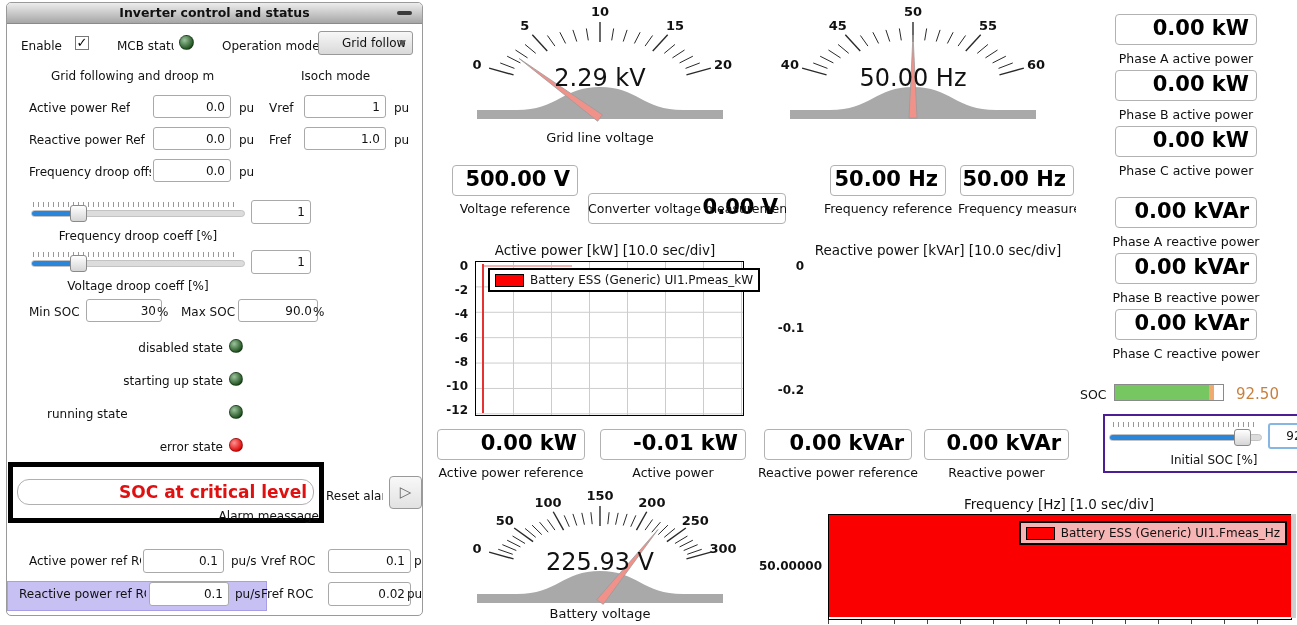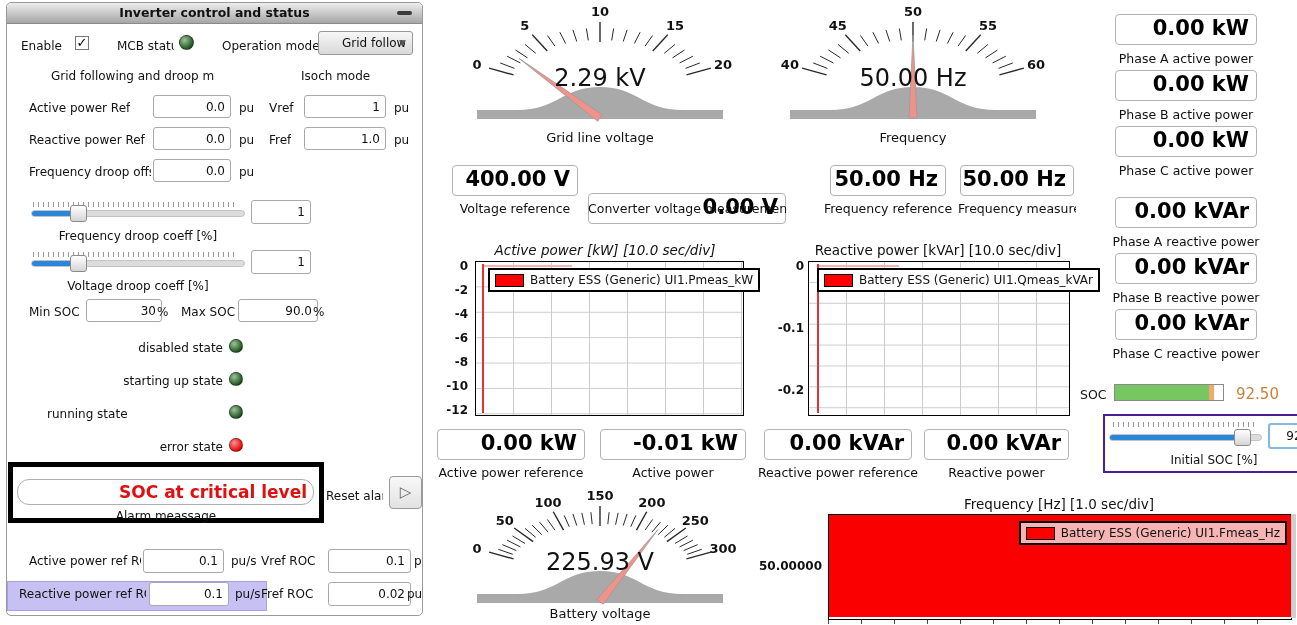--- a/index.html
+++ b/index.html
@@ -134,21 +134,21 @@
     <div class="led" style="left: 222px; top: 336px; width: 14px; height: 14px; background: radial-gradient(circle at 35% 32%, rgb(156, 196, 156) 0%, rgb(29, 79, 29) 75%);"></div>
     <span class="lbl" style="left:40px;top:371px;width:176px;text-align:right;">starting up state</span>
     <div class="led" style="left: 222px; top: 369px; width: 14px; height: 14px; background: radial-gradient(circle at 35% 32%, rgb(156, 196, 156) 0%, rgb(29, 79, 29) 75%);"></div>
     <span class="lbl" style="left:40px;top:404px;width:176px;text-align:left;">running state</span>
     <div class="led" style="left: 222px; top: 402px; width: 14px; height: 14px; background: radial-gradient(circle at 35% 32%, rgb(156, 196, 156) 0%, rgb(29, 79, 29) 75%);"></div>
     <span class="lbl" style="left:40px;top:437px;width:176px;text-align:right;">error state</span>
     <div class="led" style="left: 222px; top: 435px; width: 14px; height: 14px; background: radial-gradient(circle at 35% 32%, rgb(255, 144, 144) 0%, rgb(221, 5, 5) 75%);"></div>
 
     <div class="alarmbox" style="left:1px;top:459px;width:316px;height:61px;">
       <div class="alarmfield" style="left:4px;top:12px;width:297px;height:26px;border-radius:12px;">SOC at critical level</div>
-      <span class="lbl" style="left:0;top:42px;width:306px;text-align:center;">Alarm meassage</span>
+      <span class="lbl" style="left:0;top:42px;width:306px;text-align:right;">Alarm meassage</span>
     </div>
     <span class="lbl" style="left:319px;top:486px;width:57px;">Reset alarm</span>
     <div class="rstbtn" style="left:382px;top:473px;">
       <span>▷</span>
     </div>
 
     <span class="lbl" style="left:22px;top:551px;width:112px;">Active power ref ROC</span>
     <input class="fld" style="left: 136px; top: 546px; width: 81px; height: 24px;" value="0.1">
     <span class="unit" style="left:224px;top:551px;">pu/s</span>
     <span class="lbl" style="left:254px;top:551px;">Vref ROC</span>
@@ -223,21 +223,20 @@
       <text x="220.13851316198705" y="26.46783645688066" text-anchor="middle" font-size="13" font-weight="bold" fill="#111">55</text>
       <line x1="209.2365382104504" y1="49.3564690751755" x2="219.9426279121921" y2="40.43873116944677" stroke="#2a2a2a" stroke-width="1"></line>
       <line x1="217.45211970138612" y1="53.88493049249363" x2="229.52747298495046" y2="46.01222214460754" stroke="#2a2a2a" stroke-width="1"></line>
       <line x1="224.587606965284" y1="58.92196901952116" x2="237.85220812616467" y2="52.2116541778722" stroke="#2a2a2a" stroke-width="1"></line>
       <line x1="230.53662632208332" y1="64.39249401354357" x2="244.7927307090972" y2="58.94460801666901" stroke="#2a2a2a" stroke-width="1"></line>
       <line x1="231.45172111230357" y1="70.89899283371656" x2="255.8837292527372" y2="64.05858996720319" stroke="#2a2a2a" stroke-width="1.4"></line>
       <text x="268.099733322954" y="64.63838853394651" text-anchor="middle" font-size="13" font-weight="bold" fill="#111">60</text>
       <polygon points="145,31 141,114 149,114" fill="#f1928a" stroke="#9a9a9a" stroke-width="0.8"></polygon>
       <text x="145" y="82" text-anchor="middle" font-size="24" fill="#111">50.00 Hz</text>
     </svg>
-  <span class="glabel" style="left:768px;top:130px;width:290px;">Frequency</span>
 
   <svg class="abs" style="left:455px;top:488px;" width="290" height="125" viewBox="0 0 290 125">
       <rect x="22" y="106" width="246" height="9" fill="#a9a9a9"></rect>
       <path d="M 62 106 C 102 106 108 83 145 83 C 182 83 188 106 228 106 Z" fill="#a9a9a9"></path>
       <line x1="58.54827888769644" y1="70.89899283371656" x2="34.11627074726282" y2="64.05858996720318" stroke="#2a2a2a" stroke-width="1.4"></line>
       <text x="21.900266677046005" y="64.63838853394648" text-anchor="middle" font-size="13" font-weight="bold" fill="#111">0</text>
       <line x1="57.759891618537836" y1="66.29840036694546" x2="43.2198735549608" y2="61.29033891316365" stroke="#2a2a2a" stroke-width="1"></line>
       <line x1="61.30869628511084" y1="62.52573465161945" x2="47.36014566596265" y2="56.6470580327624" stroke="#2a2a2a" stroke-width="1"></line>
       <line x1="65.412393034716" y1="58.92196901952116" x2="52.14779187383533" y2="52.2116541778722" stroke="#2a2a2a" stroke-width="1"></line>
       <line x1="70.04377343904072" y1="55.510997243714066" x2="57.55106901221417" y2="48.013535069186545" stroke="#2a2a2a" stroke-width="1"></line>
@@ -271,30 +270,30 @@
       <line x1="224.587606965284" y1="58.92196901952116" x2="237.85220812616467" y2="52.2116541778722" stroke="#2a2a2a" stroke-width="1"></line>
       <line x1="228.6913037148892" y1="62.52573465161947" x2="242.63985433403738" y2="56.64705803276243" stroke="#2a2a2a" stroke-width="1"></line>
       <line x1="232.24010838146216" y1="66.29840036694547" x2="246.7801264450392" y2="61.290338913163666" stroke="#2a2a2a" stroke-width="1"></line>
       <line x1="231.45172111230357" y1="70.89899283371656" x2="255.8837292527372" y2="64.05858996720319" stroke="#2a2a2a" stroke-width="1.4"></line>
       <text x="268.099733322954" y="64.63838853394651" text-anchor="middle" font-size="13" font-weight="bold" fill="#111">300</text>
       <polygon points="202.97647768921522,41.55731770783581 141.74086440054987,111.6809408924314 148.25913559945013,116.3190591075686" fill="#f1928a" stroke="#9a9a9a" stroke-width="0.8"></polygon>
       <text x="145" y="82" text-anchor="middle" font-size="24" fill="#111">225.93 V</text>
     </svg>
   <span class="glabel" style="left:455px;top:606px;width:290px;">Battery voltage</span>
 
-  <div class="disp" style="left:452px;top:165px;width:126px;height:31px;">400.00 V</div>
+  <div class="disp" style="left:452px;top:165px;width:126px;height:31px;">500.00 V</div>
   <span class="dlab" style="left:452px;top:201px;width:126px;">Voltage reference</span>
   <div class="disp" style="left:588px;top:165px;width:198px;height:31px;margin-top:28px;">0.00 V</div>
   <span class="dlab" style="left:588px;top:201px;width:198px;">Converter voltage measurement</span>
   <div class="disp" style="left:830px;top:165px;width:116px;height:31px;">50.00 Hz</div>
   <span class="dlab" style="left:818px;top:201px;width:140px;">Frequency reference</span>
   <div class="disp" style="left:960px;top:165px;width:114px;height:31px;">50.00 Hz</div>
   <span class="dlab" style="left:958px;top:201px;width:118px;">Frequency measurement</span>
 
-  <span class="ctitle" style="left:460px;top:242px;width:290px;font-style:italic;">Active power [kW] [10.0 sec/div]</span>
+  <span class="ctitle" style="left:460px;top:242px;width:290px;">Active power [kW] [10.0 sec/div]</span>
   <div class="yticks" style="left:440px;top:266px;width:28px;height:144px;">
       <span style="top: 0%;">0</span>
       <span style="top: 16.6667%;">-2</span>
       <span style="top: 33.3333%;">-4</span>
       <span style="top: 50%;">-6</span>
       <span style="top: 66.6667%;">-8</span>
       <span style="top: 83.3333%;">-10</span>
       <span style="top: 100%;">-12</span>
     </div>
   <div class="plot grid1" style="left:475px;top:261px;width:267px;height:153px;">
@@ -305,28 +304,20 @@
       <span>Battery ESS (Generic) UI1.Pmeas_kW</span>
     </div>
   </div>
 
   <span class="ctitle" style="left:793px;top:242px;width:290px;">Reactive power [kVAr] [10.0 sec/div]</span>
   <div class="yticks" style="left:772px;top:266px;width:32px;height:124px;">
       <span style="top: 0%;">0</span>
       <span style="top: 50%;">-0.1</span>
       <span style="top: 100%;">-0.2</span>
     </div>
-  <div class="plot grid2" style="left:808px;top:261px;width:260px;height:153px;">
-    <div class="vline" style="left:8px;top:2px;bottom:2px;"></div>
-    <div class="pline" style="left:10px;top:3px;width:80px;"></div>
-    <div class="legend" style="left:8px;top:6px;">
-      <span class="swatch"></span>
-      <span>Battery ESS (Generic) UI1.Qmeas_kVAr</span>
-    </div>
-  </div>
 
   <div class="disp" style="left:437px;top:429px;width:148px;height:31px;">0.00 kW</div>
   <span class="dlab" style="left:427px;top:465px;width:168px;">Active power reference</span>
   <div class="disp" style="left:600px;top:429px;width:146px;height:31px;">-0.01 kW</div>
   <span class="dlab" style="left:600px;top:465px;width:146px;">Active power</span>
   <div class="disp" style="left:764px;top:429px;width:148px;height:31px;">0.00 kVAr</div>
   <span class="dlab" style="left:744px;top:465px;width:188px;">Reactive power reference</span>
   <div class="disp" style="left:924px;top:429px;width:145px;height:31px;">0.00 kVAr</div>
   <span class="dlab" style="left:924px;top:465px;width:145px;">Reactive power</span>
 

